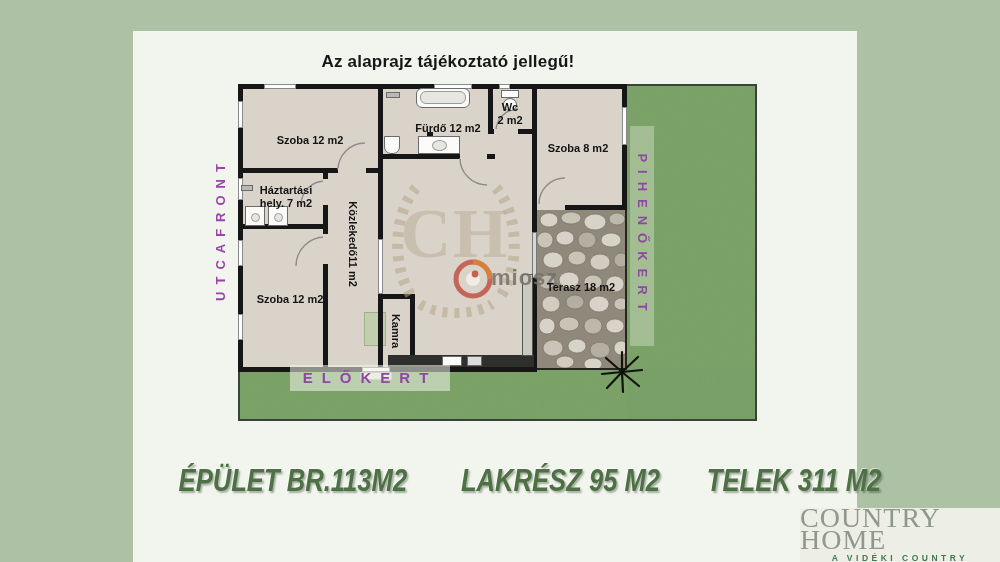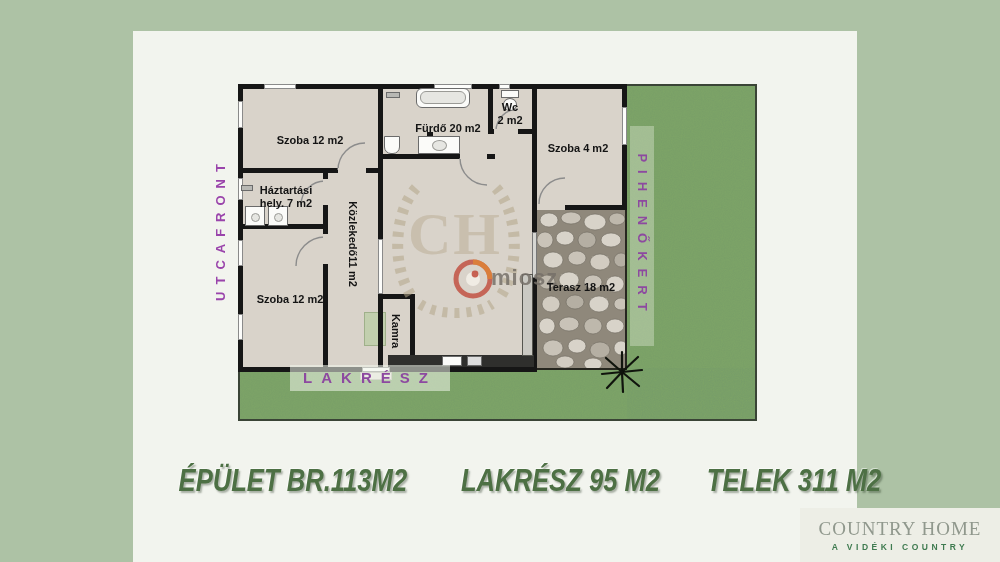--- a/index.html
+++ b/index.html
@@ -25,21 +25,21 @@
   .counter{position:absolute;background:#cac9c3;border:1px solid #55554f;box-sizing:border-box;z-index:4;}
   .mat{position:absolute;background:#c2cfae;border:1px solid #9fb08a;box-sizing:border-box;z-index:2;}
   .step{position:absolute;background:#e5e3da;border:1px solid #b9b7ac;box-sizing:border-box;z-index:2;}
   .arcs{position:absolute;left:0;top:0;z-index:3;}
   .room-label{position:absolute;z-index:7;font-weight:bold;color:#141414;font-size:11px;
               line-height:13px;text-align:center;white-space:nowrap;transform:translate(-50%,-50%);}
   .vlab{transform:translate(-50%,-50%) rotate(90deg);}
   
   .wm{position:absolute;z-index:6;pointer-events:none;}
   .wm-ch{left:217px;top:150px;transform:translate(-50%,-50%);
-         font-family:"Liberation Serif",serif;font-size:60px;font-weight:bold;
+         font-family:"Liberation Serif",serif;font-size:70px;font-weight:bold;
          color:rgba(178,165,136,0.42);letter-spacing:2px;}
   .wm-brand{left:253px;top:194px;transform:translate(0,-50%);
             font-size:22px;font-weight:bold;color:rgba(118,112,104,0.85);letter-spacing:1px;}
   
   .garden-label{position:absolute;z-index:8;color:#8d49a0;font-weight:bold;white-space:nowrap;}
   .pihen{left:294px;top:140px;width:220px;height:24px;line-height:24px;text-align:center;
          font-size:13px;letter-spacing:8px;background:rgba(228,236,220,0.38);
          transform:rotate(90deg);}
   .elok{left:52px;top:281px;width:160px;height:26px;line-height:26px;text-align:center;
         font-size:15px;letter-spacing:9px;background:rgba(240,245,235,0.55);}
@@ -48,30 +48,31 @@
         transform:rotate(-90deg);z-index:2;white-space:nowrap;}
   
   .stats{position:absolute;left:150px;top:462px;width:700px;display:flex;
          justify-content:space-between;align-items:center;z-index:2;}
   .stat{display:inline-block;font-size:32px;font-weight:bold;font-style:italic;
         color:#4d7044;transform:scaleX(0.8);transform-origin:center;white-space:nowrap;
         text-shadow:2px 2px 2px rgba(30,45,25,0.35), -1px -1px 0 rgba(255,255,255,0.5);}
   
   .logo{position:absolute;left:800px;top:508px;width:200px;height:54px;background:#edeee6;
         display:flex;flex-direction:column;justify-content:center;align-items:center;z-index:3;}
-  .logo-name{font-family:"Liberation Serif",serif;font-size:19px;color:#90988d;
+  .logo-name{font-family:"Liberation Serif",serif;font-size:28px;color:#90988d;
              letter-spacing:1px;line-height:22px;}
   .logo-tag{font-size:8.5px;font-weight:bold;letter-spacing:3.5px;color:#3f7b50;margin-top:2px;}
 </style>
 </head>
 <body>
 
 <div class="page">
   <div class="panel"></div>
 
+  <div class="title">Az alaprajz tájékoztató jellegű!</div>
 
   <div class="utca">UTCAFRONT</div>
 
   <div class="plan">
 
     <svg class="grass-svg" width="519" height="337">
       <defs>
         <filter id="grassN" x="0" y="0" width="100%" height="100%">
           <feTurbulence type="fractalNoise" baseFrequency="0.9" numOctaves="2" seed="7" result="n"></feTurbulence>
           <feColorMatrix in="n" type="matrix" values="0 0 0 0 0.18  0 0 0 0 0.33  0 0 0 0 0.14  0 0 0 0.75 0"></feColorMatrix>
@@ -225,37 +226,37 @@
           <path d="M24,24 L44,22"></path>
         <path d="M24,24 L41,38"></path>
           <path d="M24,24 L25,44"></path>
           <path d="M24,24 L9,40"></path>
         <path d="M24,24 L4,26"></path>
           <path d="M24,24 L8,10"></path>
       </g>
     </svg>
 
     <div class="room-label" style="left:72px;top:56px;">Szoba 12 m2</div>
-    <div class="room-label" style="left:210px;top:44px;">Fürdő 20 m2</div>
+    <div class="room-label" style="left:210px;top:44px;">Fürdő 12 m2</div>
     <div class="room-label" style="left:272px;top:30px;">
       <span>Wc</span><br>
       <span>2 m2</span>
     </div>
-    <div class="room-label" style="left:340px;top:64px;">Szoba 4 m2</div>
+    <div class="room-label" style="left:340px;top:64px;">Szoba 8 m2</div>
     <div class="room-label" style="left:48px;top:113px;">
       <span>Háztartási</span><br>
       <span>hely. 7 m2</span>
     </div>
     <div class="room-label vlab" style="left:114px;top:160px;">Közlekedő11 m2</div>
     <div class="room-label" style="left:52px;top:215px;">Szoba 12 m2</div>
     <div class="room-label vlab" style="left:157px;top:247px;">Kamra</div>
     <div class="room-label" style="left:343px;top:203px;">Terasz 18 m2</div>
 
     <div class="garden-label pihen">PIHENŐKERT</div>
-    <div class="garden-label elok">LAKRÉSZ</div>
+    <div class="garden-label elok">ELŐKERT</div>
   </div>
 
   <div class="stats">
     <span class="stat">ÉPÜLET BR.113M2</span>
     <span class="stat">LAKRÉSZ  95 M2</span>
     <span class="stat">TELEK 311 M2</span>
   </div>
 
   <div class="logo">
     <div class="logo-name">COUNTRY HOME</div>

